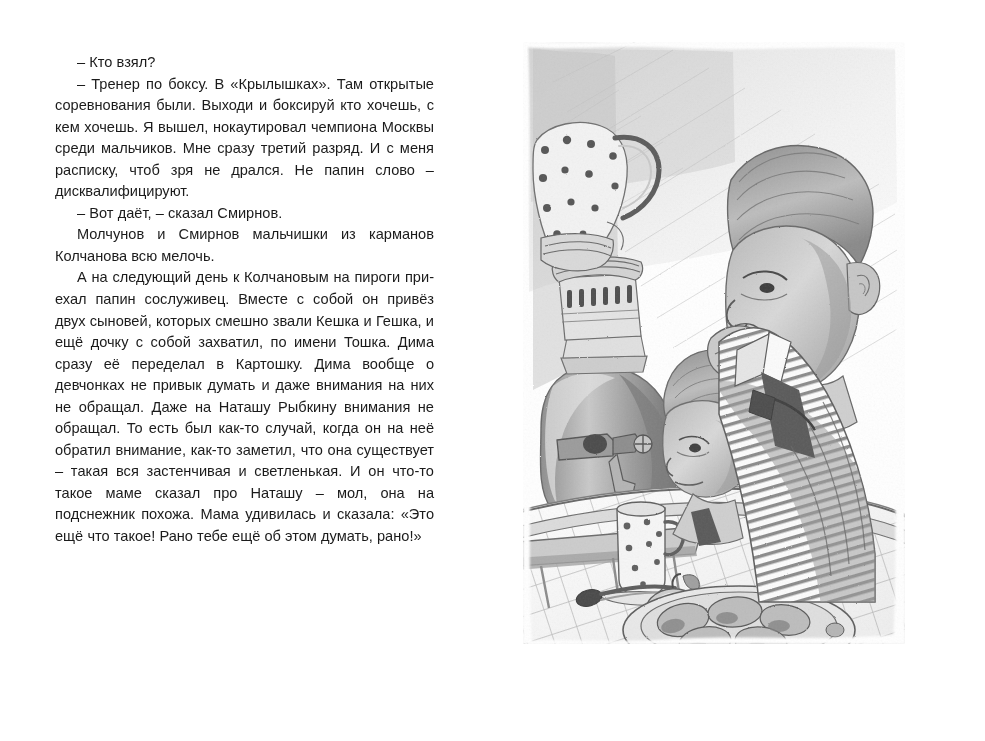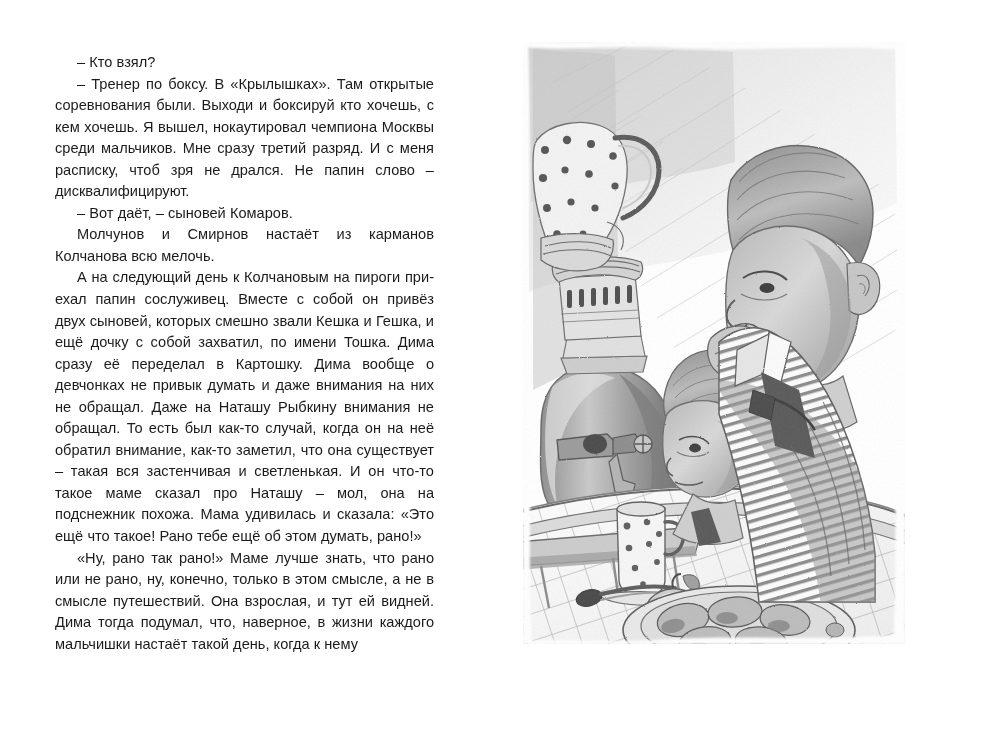--- a/index.html
+++ b/index.html
@@ -88,24 +88,23 @@
 </head>
 <body>
 
 <div id="page">
 
   <div id="text-page">
 
     <div id="text-column">
       <p class="para">– Кто взял?</p>
       <p class="para">– Тренер по боксу. В «Крылышках». Там откры­тые соревнования были. Выходи и боксируй кто хо­чешь, с кем хочешь. Я вышел, нокаутировал чемпиона Москвы среди мальчиков. Мне сразу третий разряд. И с меня расписку, чтоб зря не дрался. Не папин слово – дисквалифицируют.</p>
-      <p class="para">– Вот даёт, – сыновей Комаров.</p>
-      <p class="para">Молчунов и Смирнов настаёт из карманов Колчанова всю мелочь.</p>
+      <p class="para">– Вот даёт, – сказал Смирнов.</p>
+      <p class="para">Молчунов и Смирнов мальчишки из карманов Колчанова всю мелочь.</p>
       <p class="para">А на следующий день к Колчановым на пироги при­ехал папин сослуживец. Вместе с собой он привёз двух сыновей, которых смешно звали Кешка и Гешка, и ещё дочку с собой захватил, по имени Тошка. Дима сразу её переделал в Картошку. Дима вообще о девчонках не привык думать и даже внимания на них не обра­щал. Даже на Наташу Рыбкину внимания не обращал. То есть был как-то случай, когда он на неё обратил внимание, как-то заметил, что она существует – такая вся застенчивая и светленькая. И он что-то такое маме сказал про Наташу – мол, она на подснежник похожа. Мама удивилась и сказала: «Это ещё что такое! Рано тебе ещё об этом думать, рано!»</p>
-      <p class="para last-line-left">«Ну, рано так рано!» Маме лучше знать, что рано или не рано, ну, конечно, только в этом смысле, а не в смысле путешествий. Она взрослая, и тут ей видней. Дима тогда подумал, что, наверное, в жизни каждого мальчишки настаёт такой день, когда к нему</p>
     </div>
 
     <div id="page-number">
       <span id="pagenum-inner">12</span>
     </div>
 
   </div>
 
   <div id="illus-page">
     <div id="illustration">

